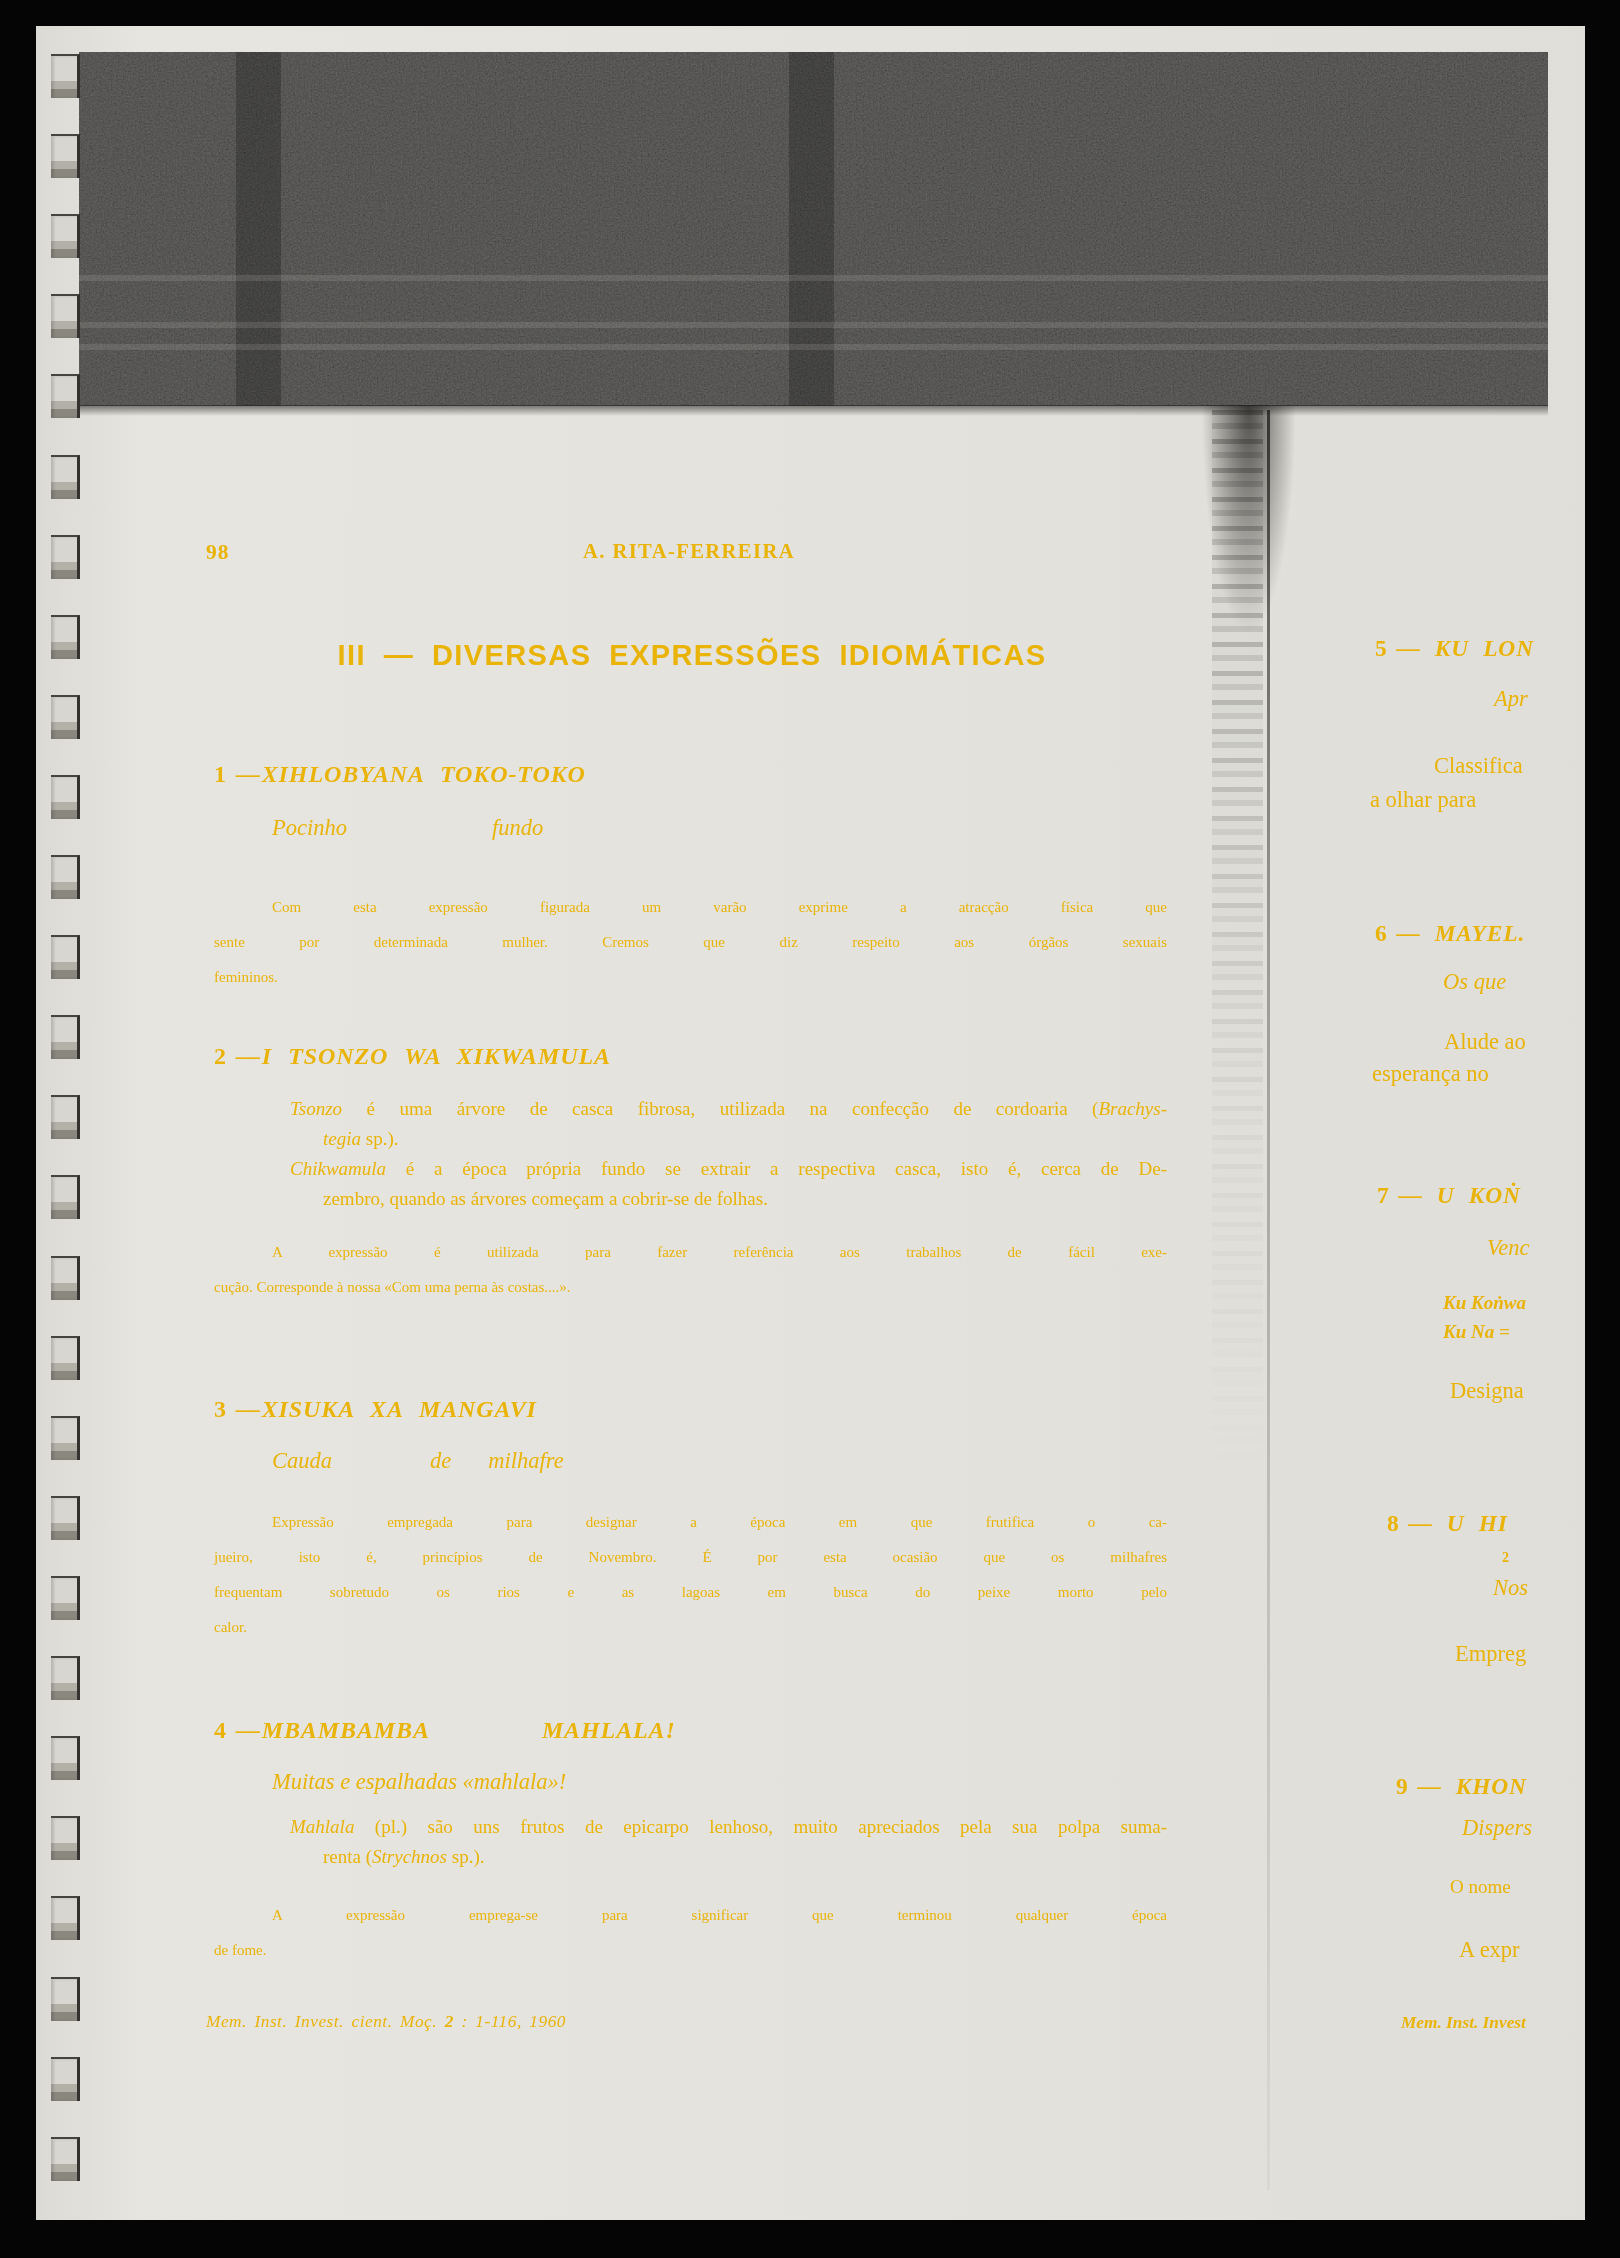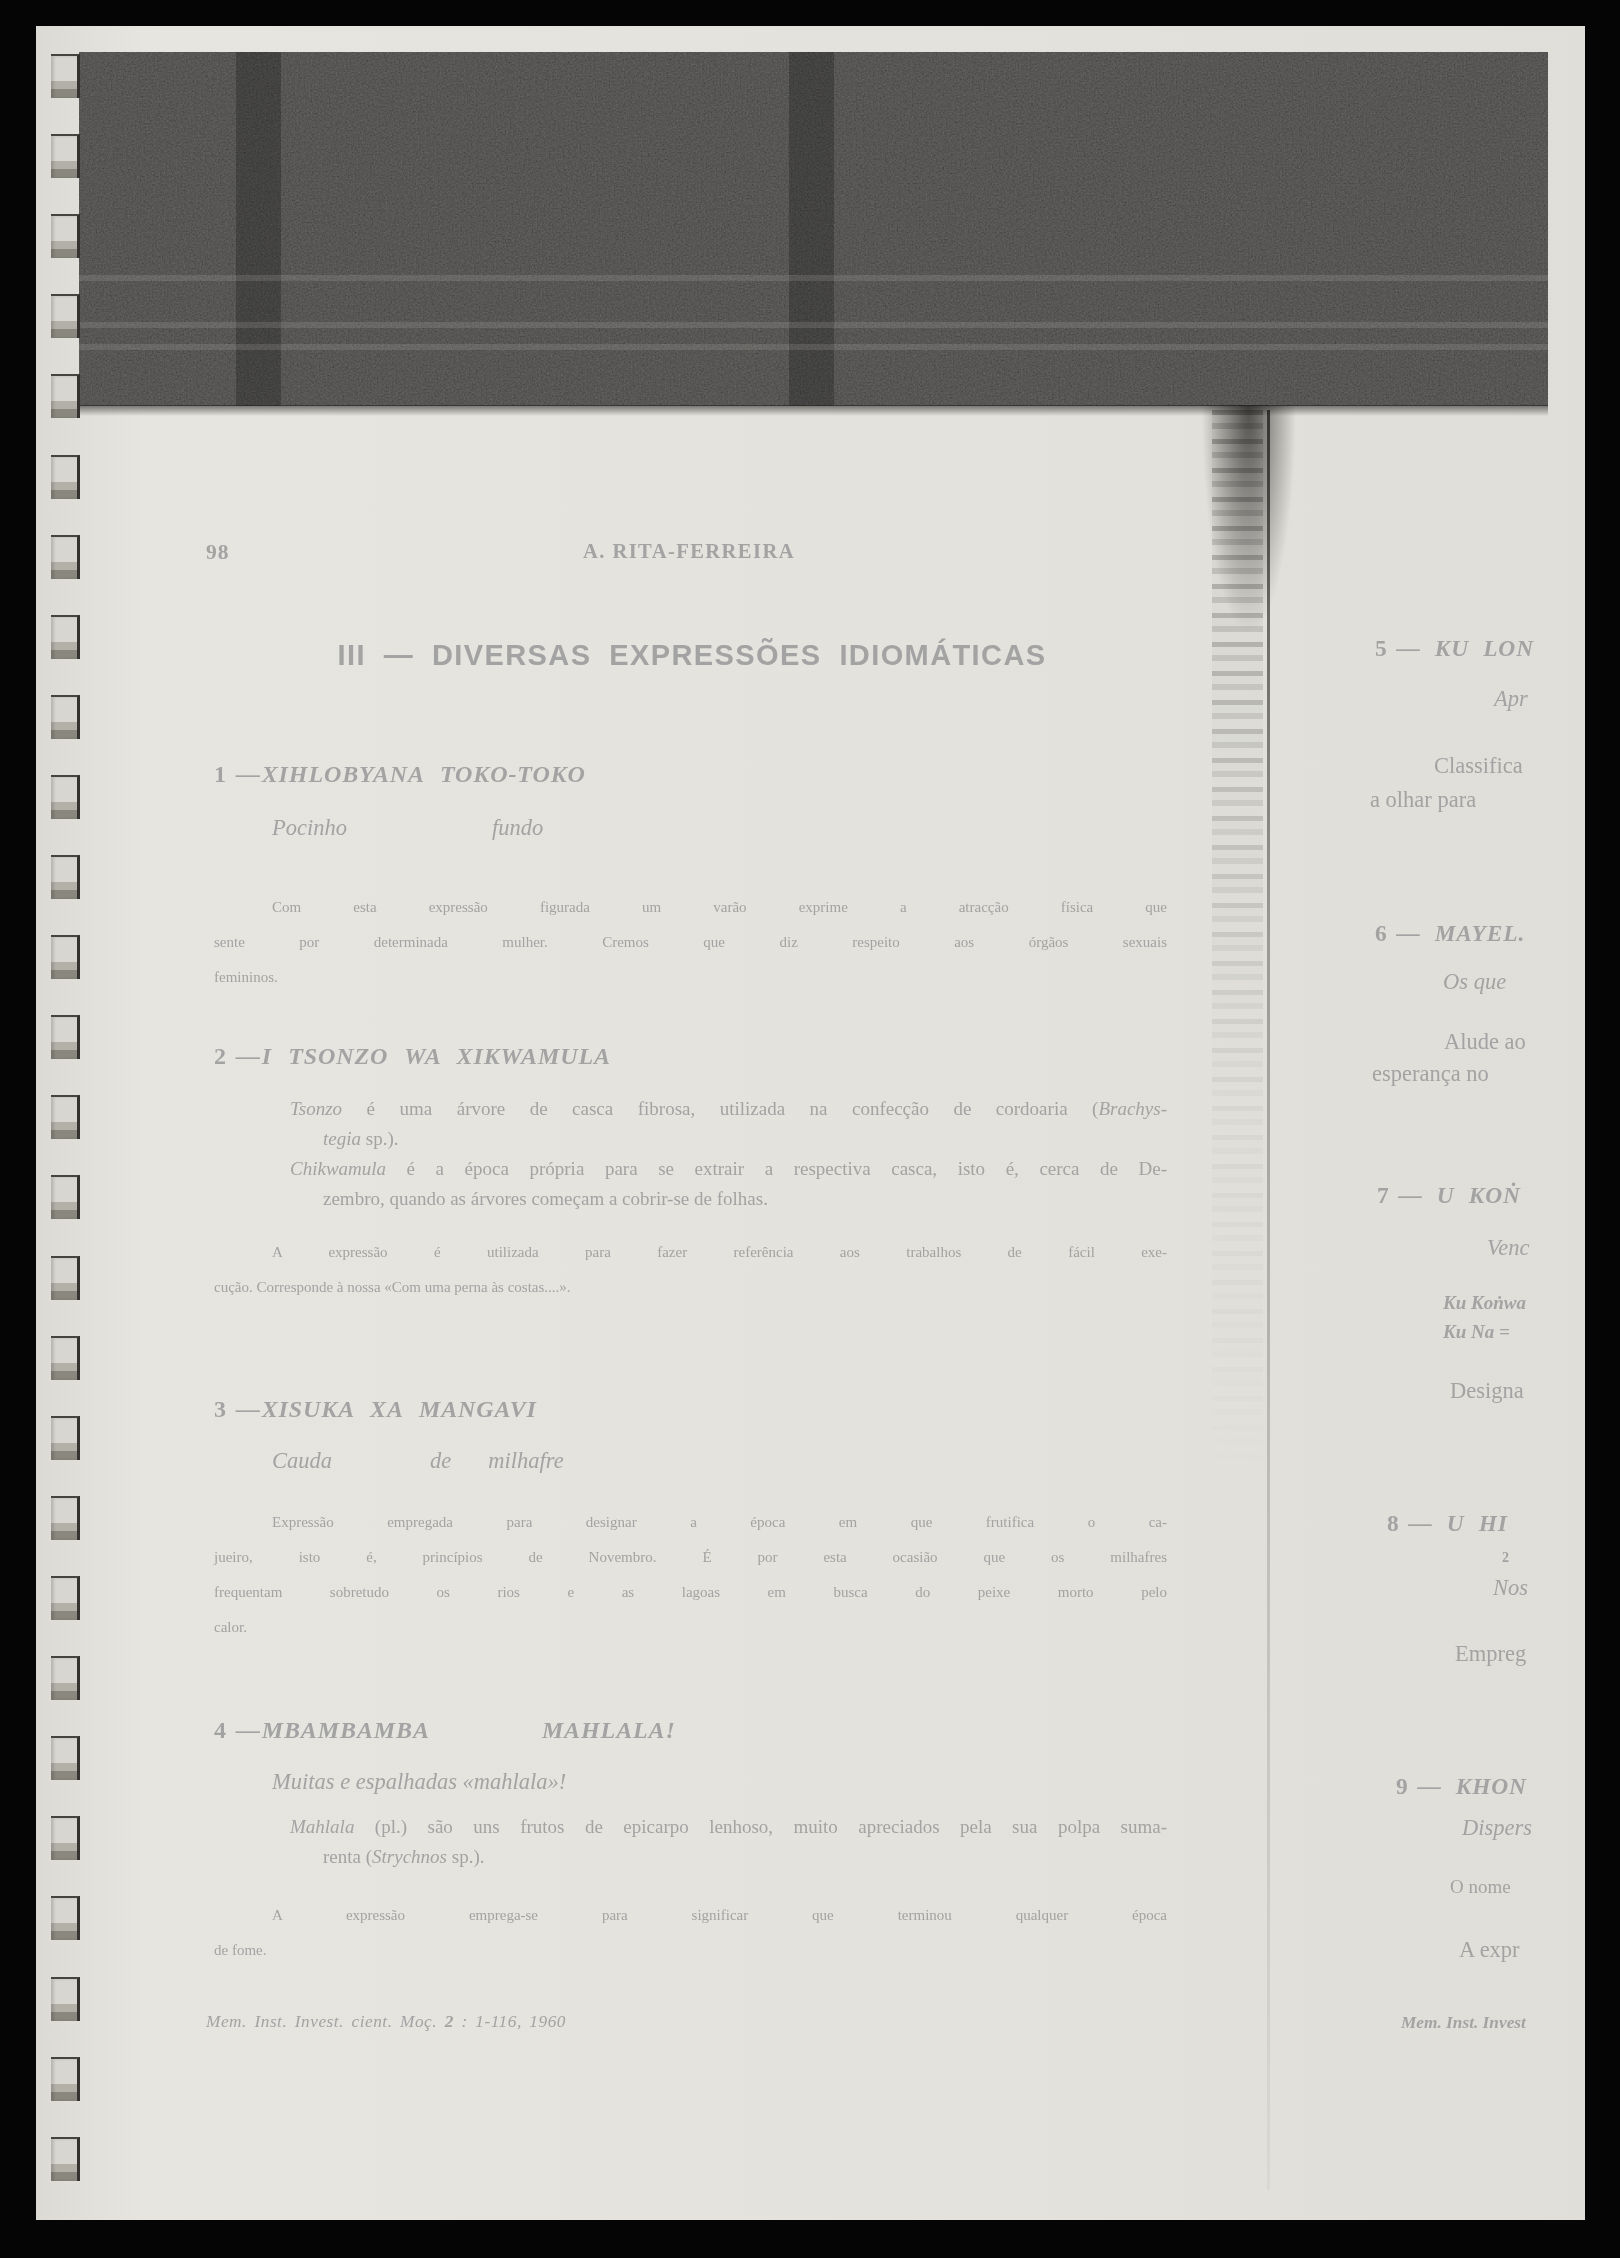--- a/index.html
+++ b/index.html
@@ -1,17 +1,17 @@
 <!DOCTYPE html>
 <html style="font-size:15px"><head>
 <meta charset="utf-8">
 <style>
   html,body{margin:0;padding:0;background:#000;}
   .stage{position:relative;width:1621px;height:2259px;background:#060606;overflow:hidden;
-         font-family:"Liberation Serif",serif;color:#a3a3a3;}
+         font-family:"Liberation Serif",serif;color:#eab308;}
   
   .page{position:absolute;left:36px;top:26px;width:1550px;height:2194px;
         background:linear-gradient(90deg,#dbdad4 0,#e6e5e0 7%,#e3e2dc 55%,#dfded9 100%);}
   
   .band{position:absolute;left:79px;top:52px;width:1469px;height:354px;}
   .band svg{display:block;width:100%;height:100%;}
   .band .vstrip{position:absolute;top:0;bottom:0;width:45px;background:rgba(0,0,0,0.22);}
   .band .hstreak{position:absolute;left:0;right:0;height:5.6px;background:rgba(212,209,202,0.15);}
   .band-fade{position:absolute;left:79px;top:405px;width:1469px;height:11.2px;
         background:linear-gradient(180deg,rgba(33,32,30,0.6),rgba(33,32,30,0));}
@@ -155,21 +155,21 @@
     <div class="jl">sente por determinada mulher. Cremos que diz respeito aos órgãos sexuais</div>
     <div class="last">femininos.</div>
   </div>
 
   <div class="txt shead" style="left:214px;top:1043px">
     <span class="sn">2 —</span><span class="sp">I TSONZO WA XIKWAMULA</span>
   </div>
   <div class="txt note" style="left:290px;top:1094px">
     <div class="jl"><span class="it">Tsonzo</span><span> é uma árvore de casca fibrosa, utilizada na confecção de cordoaria (</span><span class="it">Brachys-</span></div>
     <div class="hang"><span class="it">tegia</span><span> sp.).</span></div>
-    <div class="jl"><span class="it">Chikwamula</span><span> é a época própria para se extrair a respectiva casca, isto é, cerca de De-</span></div>
+    <div class="jl"><span class="it">Chikwamula</span><span> é a época própria fundo se extrair a respectiva casca, isto é, cerca de De-</span></div>
     <div class="hang">zembro, quando as árvores começam a cobrir-se de folhas.</div>
   </div>
   <div class="txt para" style="left:214px;top:1235px">
     <div class="jl ind">A expressão é utilizada para fazer referência aos trabalhos de fácil exe-</div>
     <div class="last">cução. Corresponde à nossa «Com uma perna às costas....».</div>
   </div>
 
   <div class="txt shead" style="left:214px;top:1396px">
     <span class="sn">3 —</span><span class="sp">XISUKA XA MANGAVI</span>
   </div>

